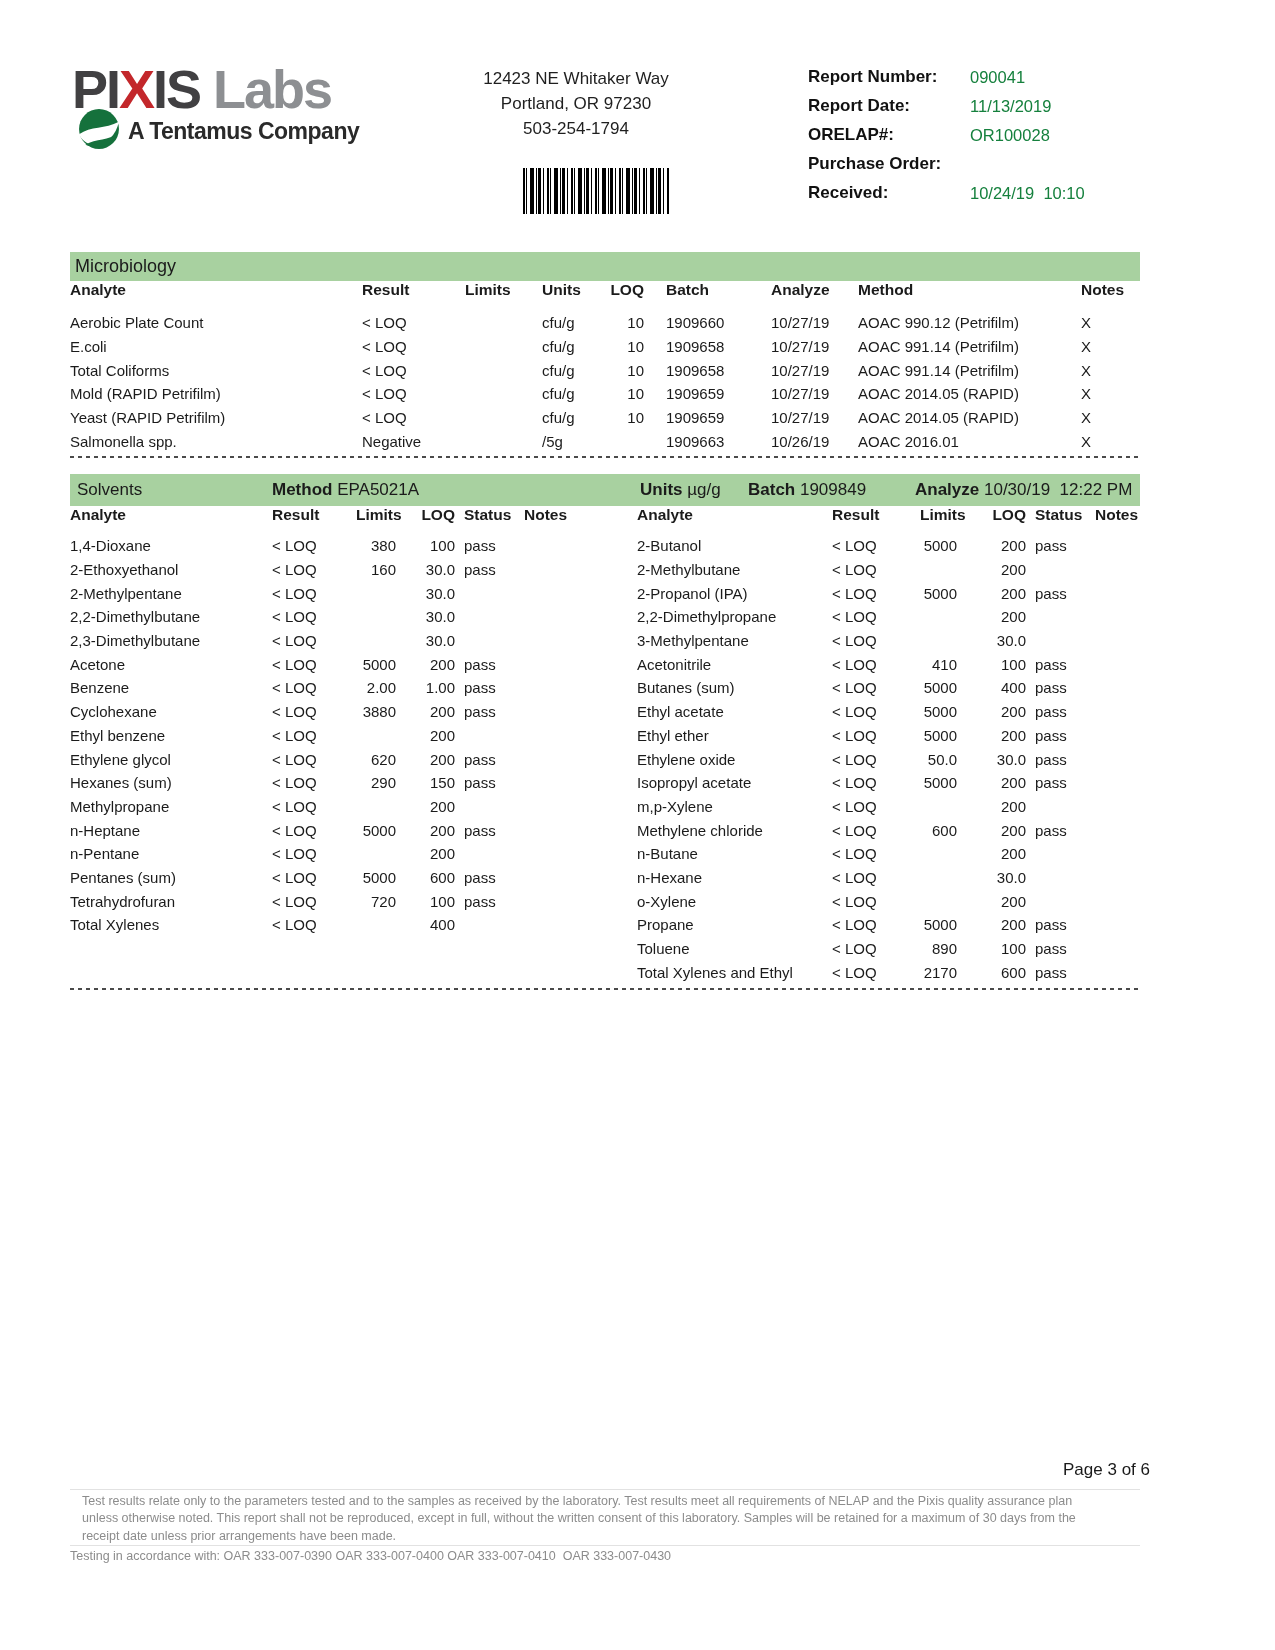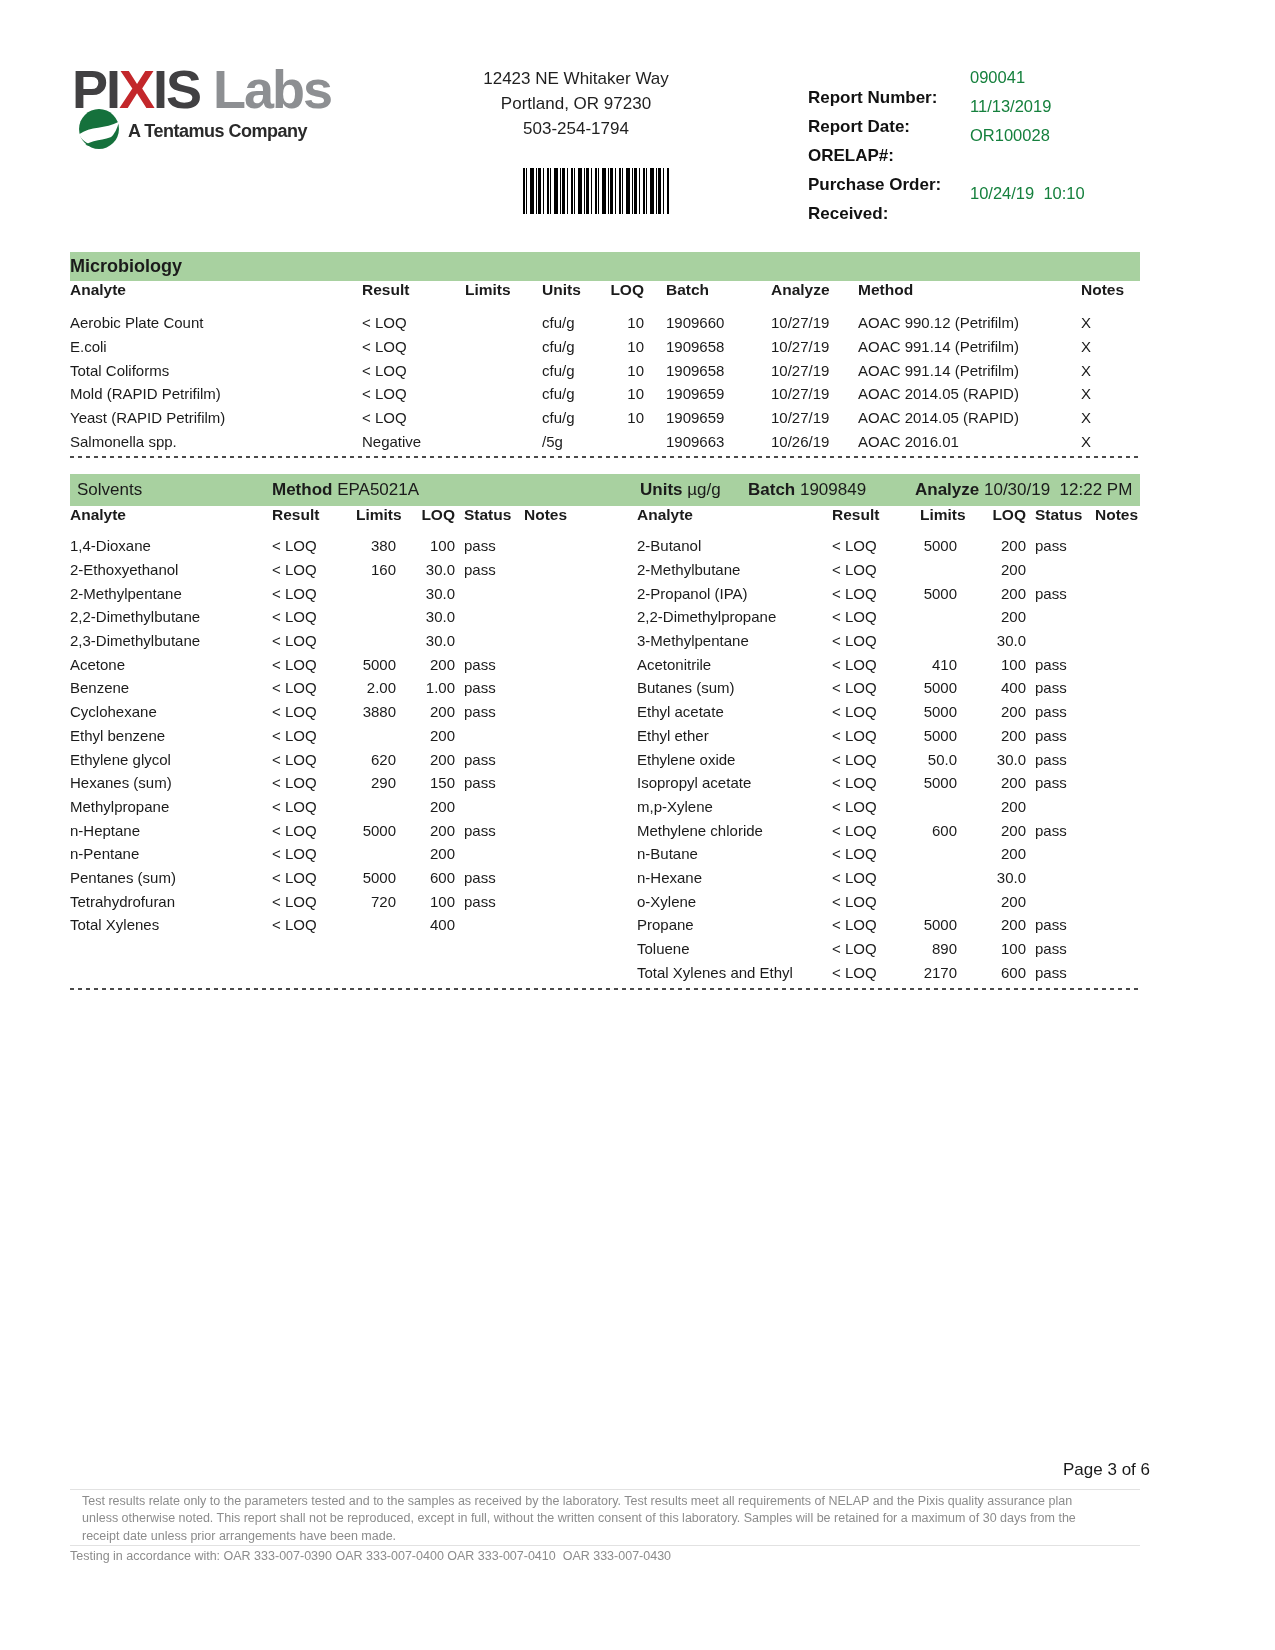--- a/index.html
+++ b/index.html
@@ -8,43 +8,43 @@
     font-family:"Liberation Sans", sans-serif;color:#1b1b1b;overflow:hidden;
   }
   .abs{position:absolute;}
 
   
   #logo-text{left:72px;top:58px;font-size:54px;font-weight:bold;letter-spacing:-2px;white-space:nowrap;}
   .logo-dark{color:#414042;}
   .logo-red{color:#c3272b;}
   .logo-gray{color:#8d8f92;}
   #tagline-row{left:78px;top:108px;display:flex;align-items:center;gap:8px;}
-  #tagline{font-size:18px;font-weight:bold;color:#2a2a2a;letter-spacing:-0.5px;}
+  #tagline{font-size:23px;font-weight:bold;color:#2a2a2a;letter-spacing:-0.5px;}
   
   #address{left:426px;top:66px;width:300px;text-align:center;font-size:17px;line-height:25px;color:#1f1f1f;}
   
   #barcode{left:523px;top:168px;width:146px;height:46px;
     background-image:repeating-linear-gradient(90deg,
       #000 0 2px, #fff 2px 3px,
       #000 3px 4px, #fff 4px 7px,
       #000 7px 11px, #fff 11px 13px,
       #000 13px 14px, #fff 14px 15px,
       #000 15px 18px, #fff 18px 20px,
       #000 20px 21px, #fff 21px 24px);
   }
   
   #report-info{left:808px;top:66px;width:360px;}
   .ri-row{display:flex;height:29px;line-height:22px;}
-  .ri-label{width:162px;font-weight:bold;font-size:17px;color:#111;margin-top:21px;}
+  .ri-label{width:162px;font-weight:bold;font-size:17px;color:#111;}
   .ri-value{font-size:16.5px;color:#15803d;white-space:pre;}
 
   
   .band{background:#a8d1a0;width:1070px;left:70px;}
   #micro-band{top:252px;height:29px;line-height:29px;font-size:18px;padding-left:0;}
-  #micro-band .band-title{font-weight:bold;}
+  #micro-band .band-title{margin-left:5px;}
   #solv-band{top:474px;height:32px;line-height:32px;font-size:17px;}
   .sb{position:absolute;top:0;white-space:pre;}
   .sb b{font-weight:bold;}
 
   
   table{border-collapse:collapse;table-layout:fixed;}
   th,td{padding:0;font-size:15px;white-space:nowrap;overflow:hidden;color:#1b1b1b;}
   th{font-size:15.5px;font-weight:bold;text-align:left;vertical-align:top;}
   tbody tr{height:23.7px;}
   td{vertical-align:middle;}

